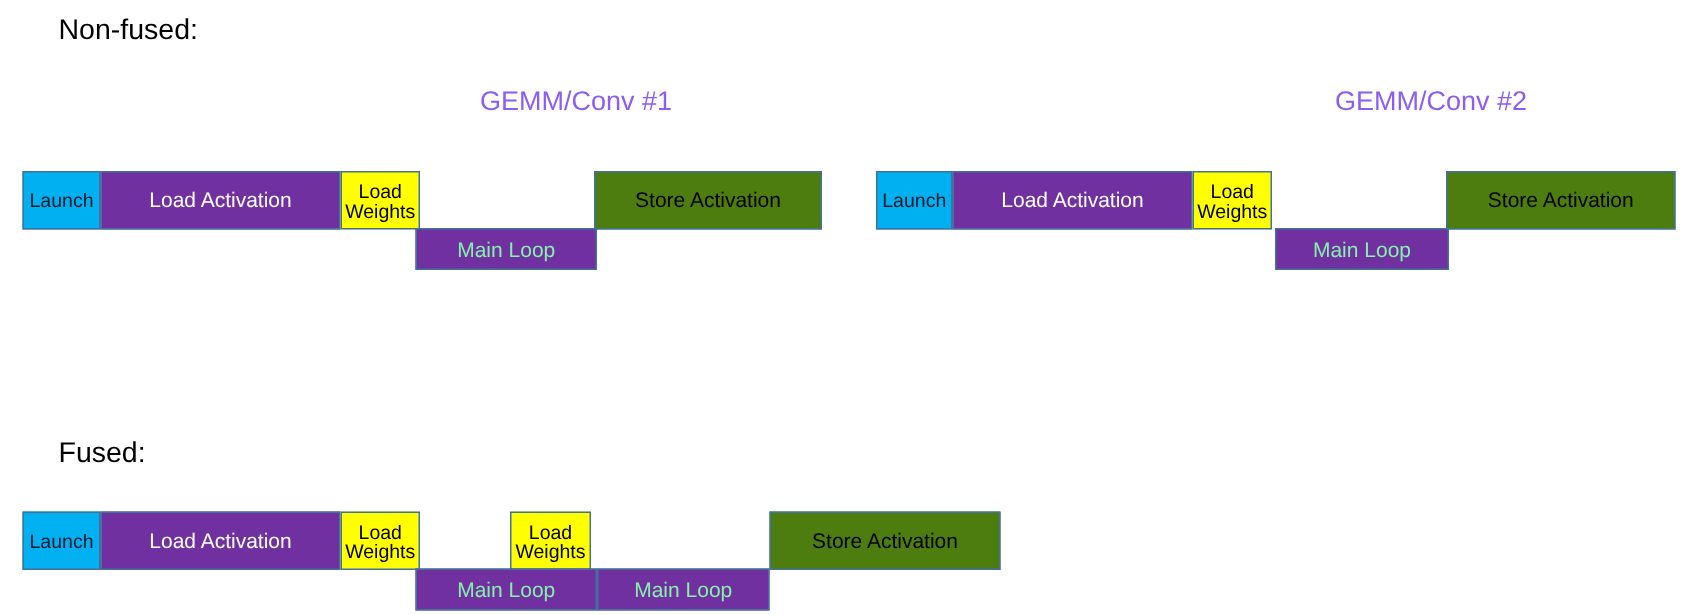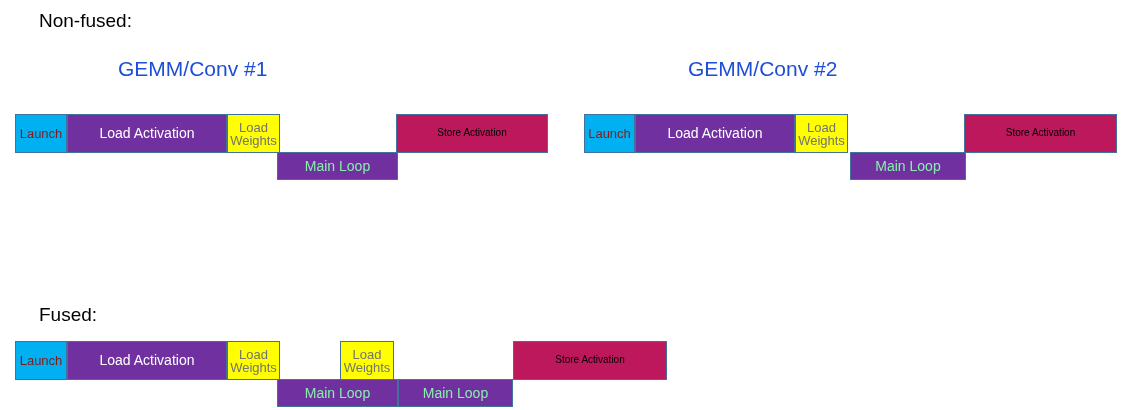--- a/index.html
+++ b/index.html
@@ -17,46 +17,46 @@
   .section-label {
     position: absolute;
     font-size: 19px;
     color: #000000;
     white-space: nowrap;
     letter-spacing: 0px;
     margin-left: 24px;
   }
   .group-title {
     position: absolute;
-    font-size: 21px;
-    color: #1d4ed8;
+    font-size: 18px;
+    color: #8b5cf6;
     white-space: nowrap;
-    text-align: left;
+    text-align: right;
   }
   .bar {
     position: absolute;
     box-sizing: border-box;
     border: 1px solid #41719C;
     display: flex;
     align-items: center;
     justify-content: center;
     text-align: center;
     line-height: 1.05;
     overflow: visible;
     white-space: nowrap;
   }
   .bar-text {
     display: block;
     width: 100%;
   }
-  .bar.launch   { background: #00B0F0; color: #7f1d1d; font-size: 13px; }
+  .bar.launch   { background: #00B0F0; color: #0f172a; font-size: 13px; }
   .bar.loadact  { background: #7030A0; color: #FFFFFF; font-size: 14px; }
-  .bar.weights  { background: #FFFF00; color: #737373; font-size: 13px; white-space: normal; text-align: center; }
+  .bar.weights  { background: #FFFF00; color: #000000; font-size: 13px; white-space: normal; text-align: center; }
   .bar.mainloop { background: #7030A0; color: #86efac; font-size: 14px; }
-  .bar.store    { background: #be185d; color: #000000; font-size: 10px; }
+  .bar.store    { background: #4d7c0f; color: #000000; font-size: 14px; }
   .bar.weights .bar-text { line-height: 1.0; }
 </style>
 </head>
 <body>
 
 <div id="diagram-root"></div>
 
 <div class="section-label" style="left: 15px; top: 10px;">Non-fused:</div>
 <div class="group-title" style="left: 118px; top: 57px; width: 330px;">GEMM/Conv #1</div>
 <div class="group-title" style="left: 688px; top: 57px; width: 330px;">GEMM/Conv #2</div>
@@ -83,21 +83,21 @@
   </div>
 <div class="bar weights" style="left: 795px; top: 114px; width: 53px; height: 39px;">
     <span class="bar-text">Load<br>Weights</span>
   </div>
 <div class="bar mainloop" style="left: 850px; top: 152px; width: 116px; height: 28px;">
     <span class="bar-text">Main Loop</span>
   </div>
 <div class="bar store" style="left: 964px; top: 114px; width: 153px; height: 39px;">
     <span class="bar-text">Store Activation</span>
   </div>
-<div class="section-label" style="left: 15px; top: 304px;">Fused:</div>
+<div class="section-label" style="left: 15px; top: 292px;">Fused:</div>
 <div class="bar launch" style="left: 15px; top: 341px; width: 52px; height: 39px;">
     <span class="bar-text">Launch</span>
   </div>
 <div class="bar loadact" style="left: 67px; top: 341px; width: 160px; height: 39px;">
     <span class="bar-text">Load Activation</span>
   </div>
 <div class="bar weights" style="left: 227px; top: 341px; width: 53px; height: 39px;">
     <span class="bar-text">Load<br>Weights</span>
   </div>
 <div class="bar weights" style="left: 340px; top: 341px; width: 54px; height: 39px;">

